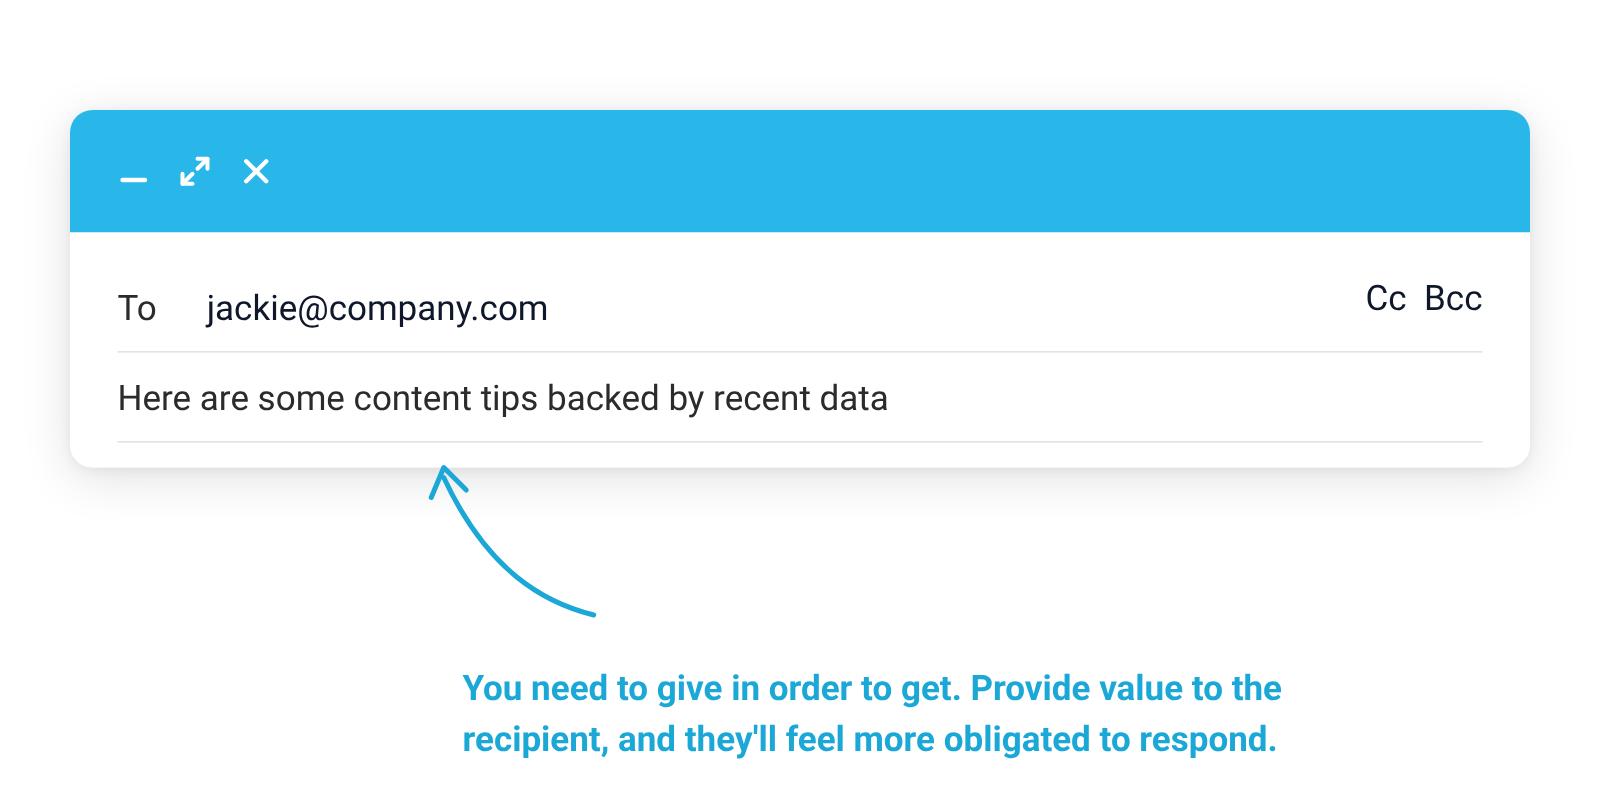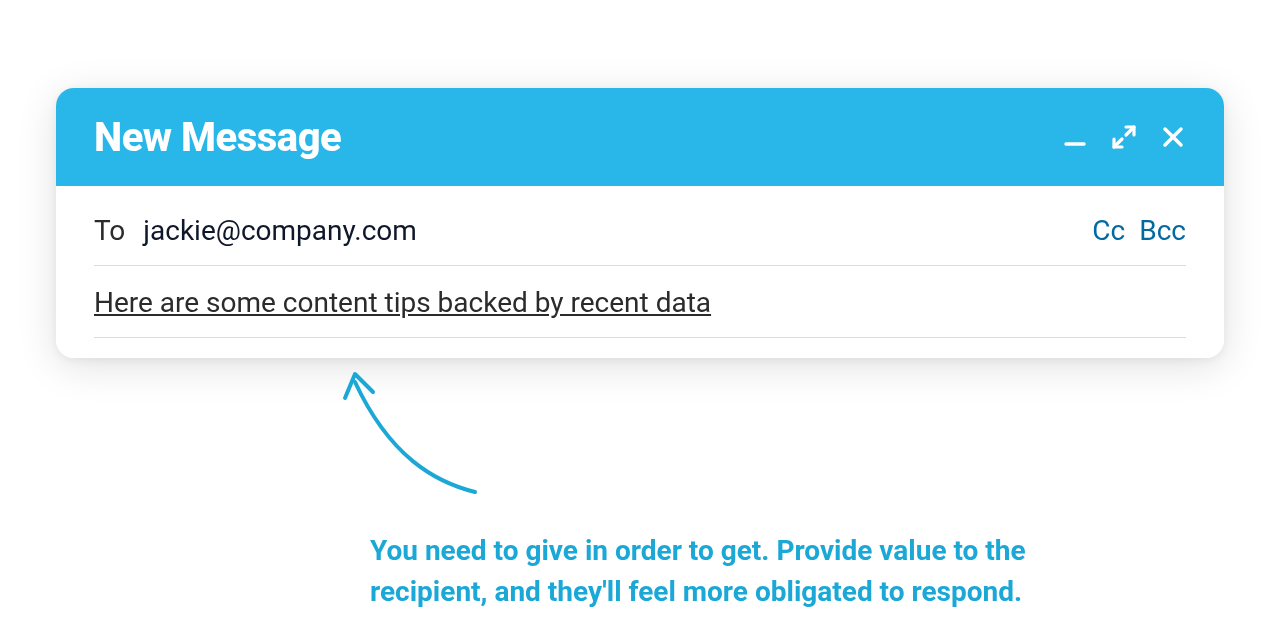--- a/index.html
+++ b/index.html
@@ -59,51 +59,51 @@
     .to-row {
       display: flex;
       align-items: center;
       justify-content: space-between;
       padding-bottom: 18px;
       border-bottom: 1px solid #dcdcdc;
     }
     .to-left {
       display: flex;
       align-items: center;
-      gap: 18px;
+      gap: 40px;
+      margin-top: 16px;
     }
     .to-label {
       color: #2b2b2b;
       font-size: 28px;
       font-weight: 400;
     }
     .to-value {
       color: #0f172a;
       font-size: 28px;
       font-weight: 400;
     }
     .cc-bcc {
       display: flex;
       gap: 14px;
-      color: #0369a1;
+      color: #0f172a;
       font-size: 28px;
     }
     .cc-bcc span {
       cursor: pointer;
     }
     .subject-row {
       padding-top: 20px;
       padding-bottom: 18px;
       border-bottom: 1px solid #dcdcdc;
     }
     .subject-text {
       color: #2b2b2b;
       font-size: 28px;
       font-weight: 400;
-      text-decoration: underline;
     }
     .annotation-arrow {
       position: absolute;
       top: 362px;
       left: 335px;
       pointer-events: none;
     }
     .annotation-text {
       position: absolute;
       top: 494px;
@@ -114,21 +114,20 @@
       font-weight: 700;
       line-height: 1.45;
       margin-top: 37px;
     }
   </style>
 </head>
 <body>
 
 <div class="compose-window">
   <div class="header">
-    <div class="header-title">New Message</div>
     <div class="header-controls">
       <span class="icon-btn">
         <svg width="26" height="26" viewBox="0 0 26 26">
           <line x1="4" y1="20" x2="22" y2="20" stroke="#ffffff" stroke-width="3.5" stroke-linecap="round"></line>
         </svg>
       </span>
       <span class="icon-btn">
         <svg width="28" height="28" viewBox="0 0 28 28">
           <path d="M 16 4 L 24 4 L 24 12" stroke="#ffffff" stroke-width="3.2" fill="none" stroke-linecap="round" stroke-linejoin="round"></path>
           <path d="M 12 24 L 4 24 L 4 16" stroke="#ffffff" stroke-width="3.2" fill="none" stroke-linecap="round" stroke-linejoin="round"></path>

